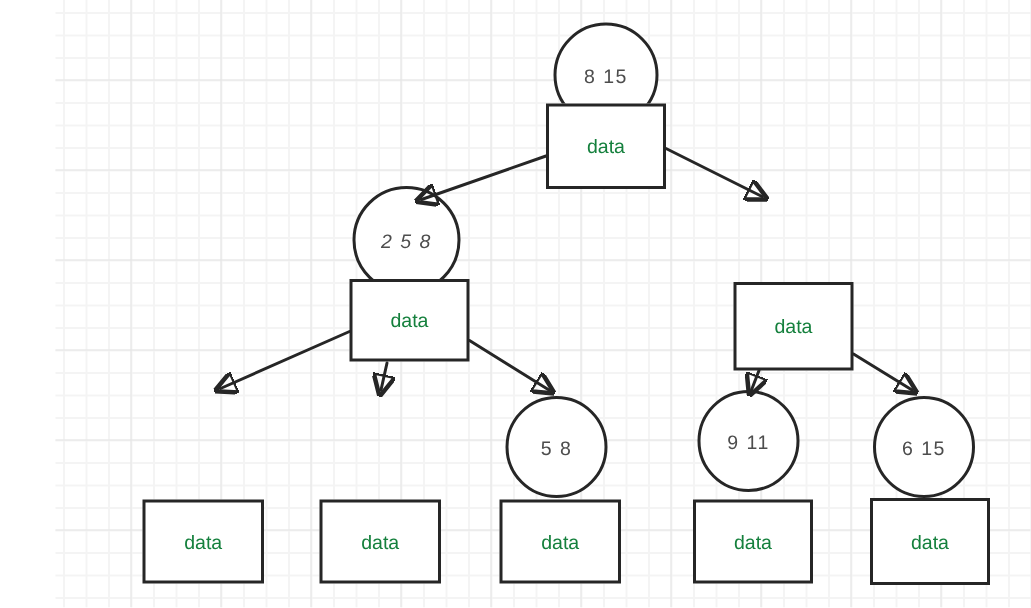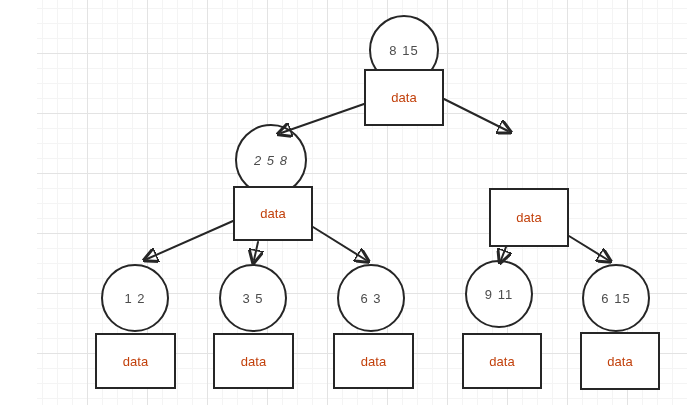--- a/index.html
+++ b/index.html
@@ -31,21 +31,21 @@
     font-size:13px;color:#4d4d4d;
     letter-spacing:1px;
     z-index:1;
     box-sizing:border-box;
   }
   .data-box{
     position:absolute;
     border:2px solid #262626;
     background:#ffffff;
     display:flex;align-items:center;justify-content:center;
-    font-size:13px;color:#c2410c;
+    font-size:13px;color:#15803d;
     z-index:2;
     box-sizing:border-box;
   }
   .edges{
     position:absolute;left:0;top:0;
     z-index:3;
     pointer-events:none;
   }
   .edges path{
     stroke:#262626;stroke-width:2;fill:none;
@@ -67,27 +67,25 @@
 <div class="canvas">
 
   <div class="keys-circle" style="left:332px;top:15px;width:70px;height:70px;">8 15</div>
   <div class="data-box" style="left:327px;top:69px;width:80px;height:57px;">data</div>
 
   <div class="keys-circle" style="left:198px;top:124px;width:72px;height:72px;font-style:italic;">2 5 8</div>
   <div class="data-box" style="left:196px;top:186px;width:80px;height:55px;">data</div>
 
   <div class="data-box" style="left:452px;top:188px;width:80px;height:59px;">data</div>
 
-  <div class="keys-circle" style="left:64px;top:264px;width:68px;height:68px;">1 2</div>
   <div class="data-box" style="left:58px;top:333px;width:81px;height:56px;">data</div>
 
-  <div class="keys-circle" style="left:182px;top:264px;width:68px;height:68px;">3 5</div>
   <div class="data-box" style="left:176px;top:333px;width:81px;height:56px;">data</div>
 
-  <div class="keys-circle" style="left:300px;top:264px;width:68px;height:68px;">6 3</div>
+  <div class="keys-circle" style="left:300px;top:264px;width:68px;height:68px;">5 8</div>
   <div class="data-box" style="left:296px;top:333px;width:81px;height:56px;">data</div>
 
   <div class="keys-circle" style="left:428px;top:260px;width:68px;height:68px;">9 11</div>
   <div class="data-box" style="left:425px;top:333px;width:80px;height:56px;">data</div>
 
   <div class="keys-circle" style="left:545px;top:264px;width:68px;height:68px;">6 15</div>
   <div class="data-box" style="left:543px;top:332px;width:80px;height:58px;">data</div>
 
   <svg class="edges" width="687" height="405" viewBox="0 0 687 405">
     <defs>

